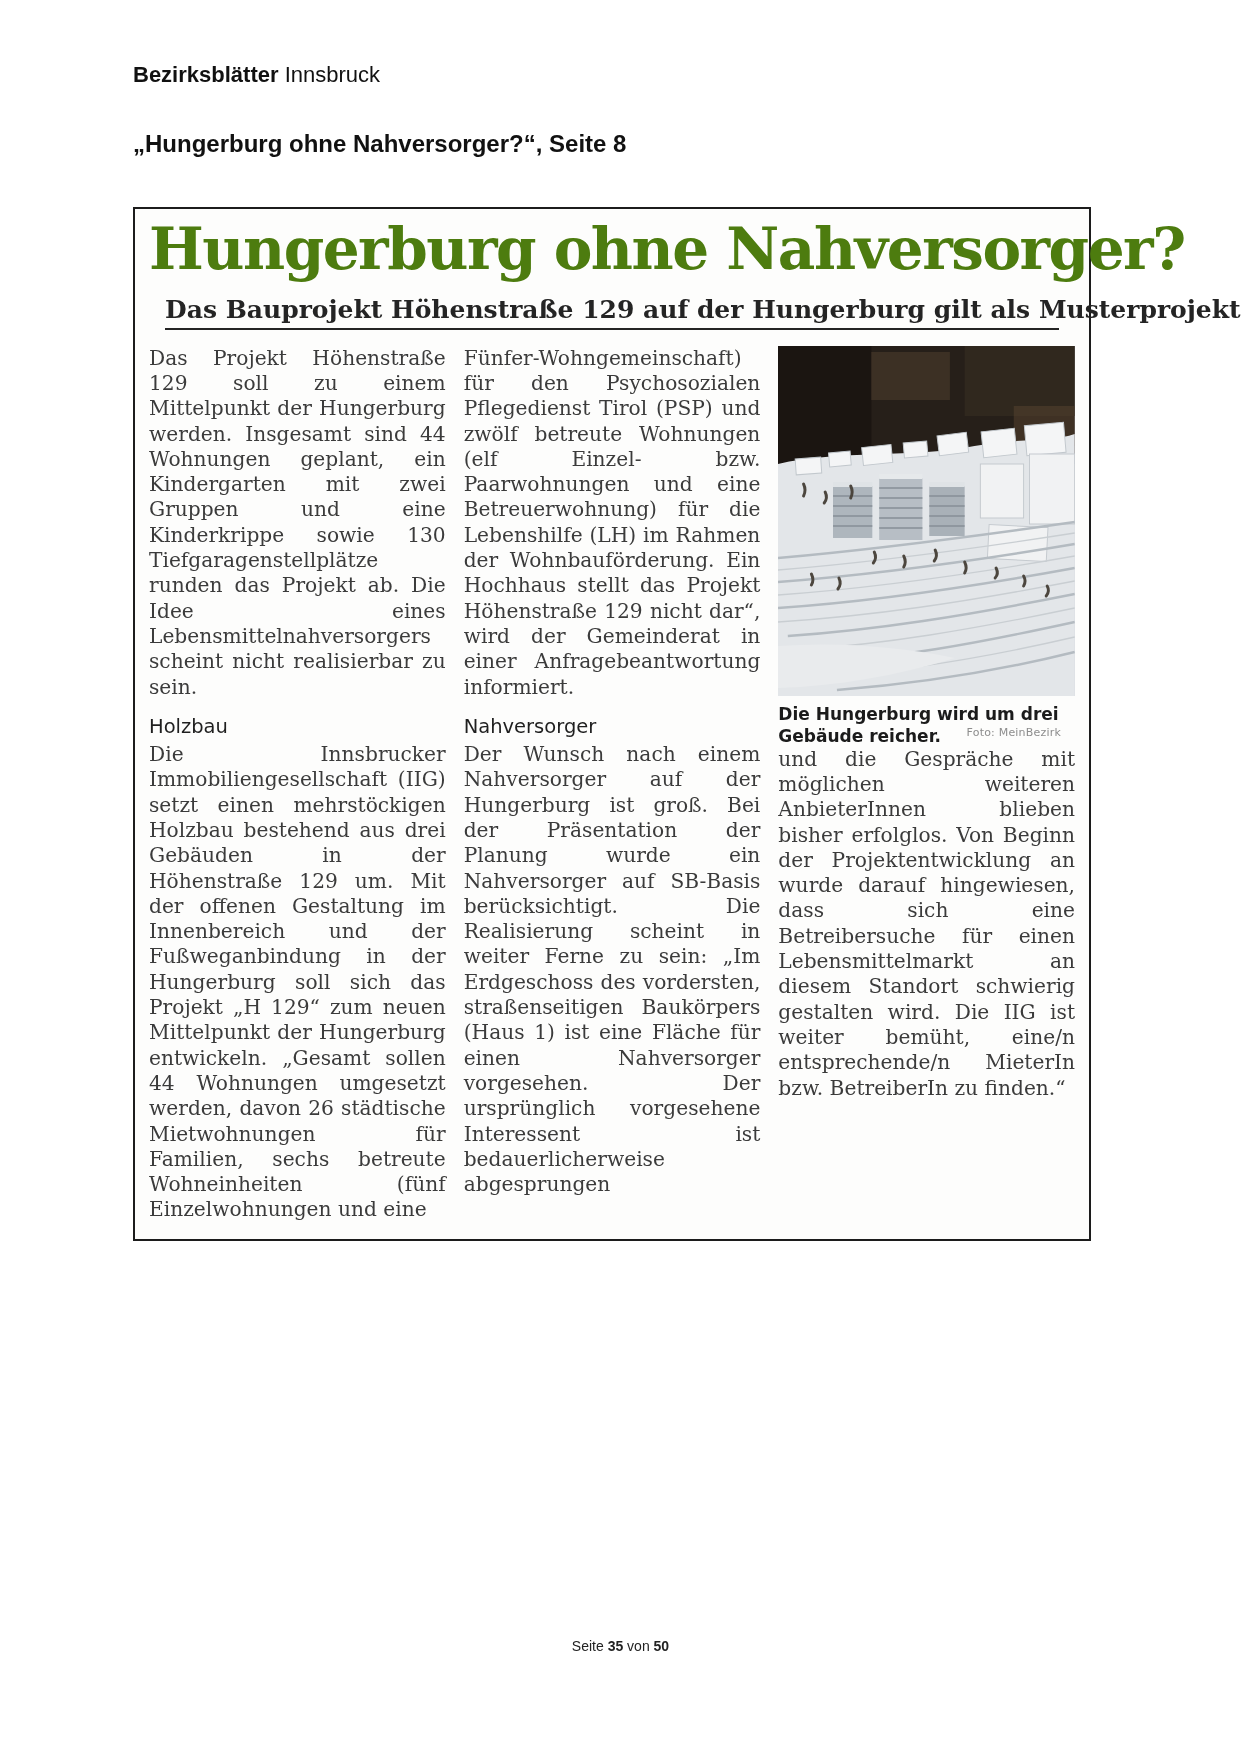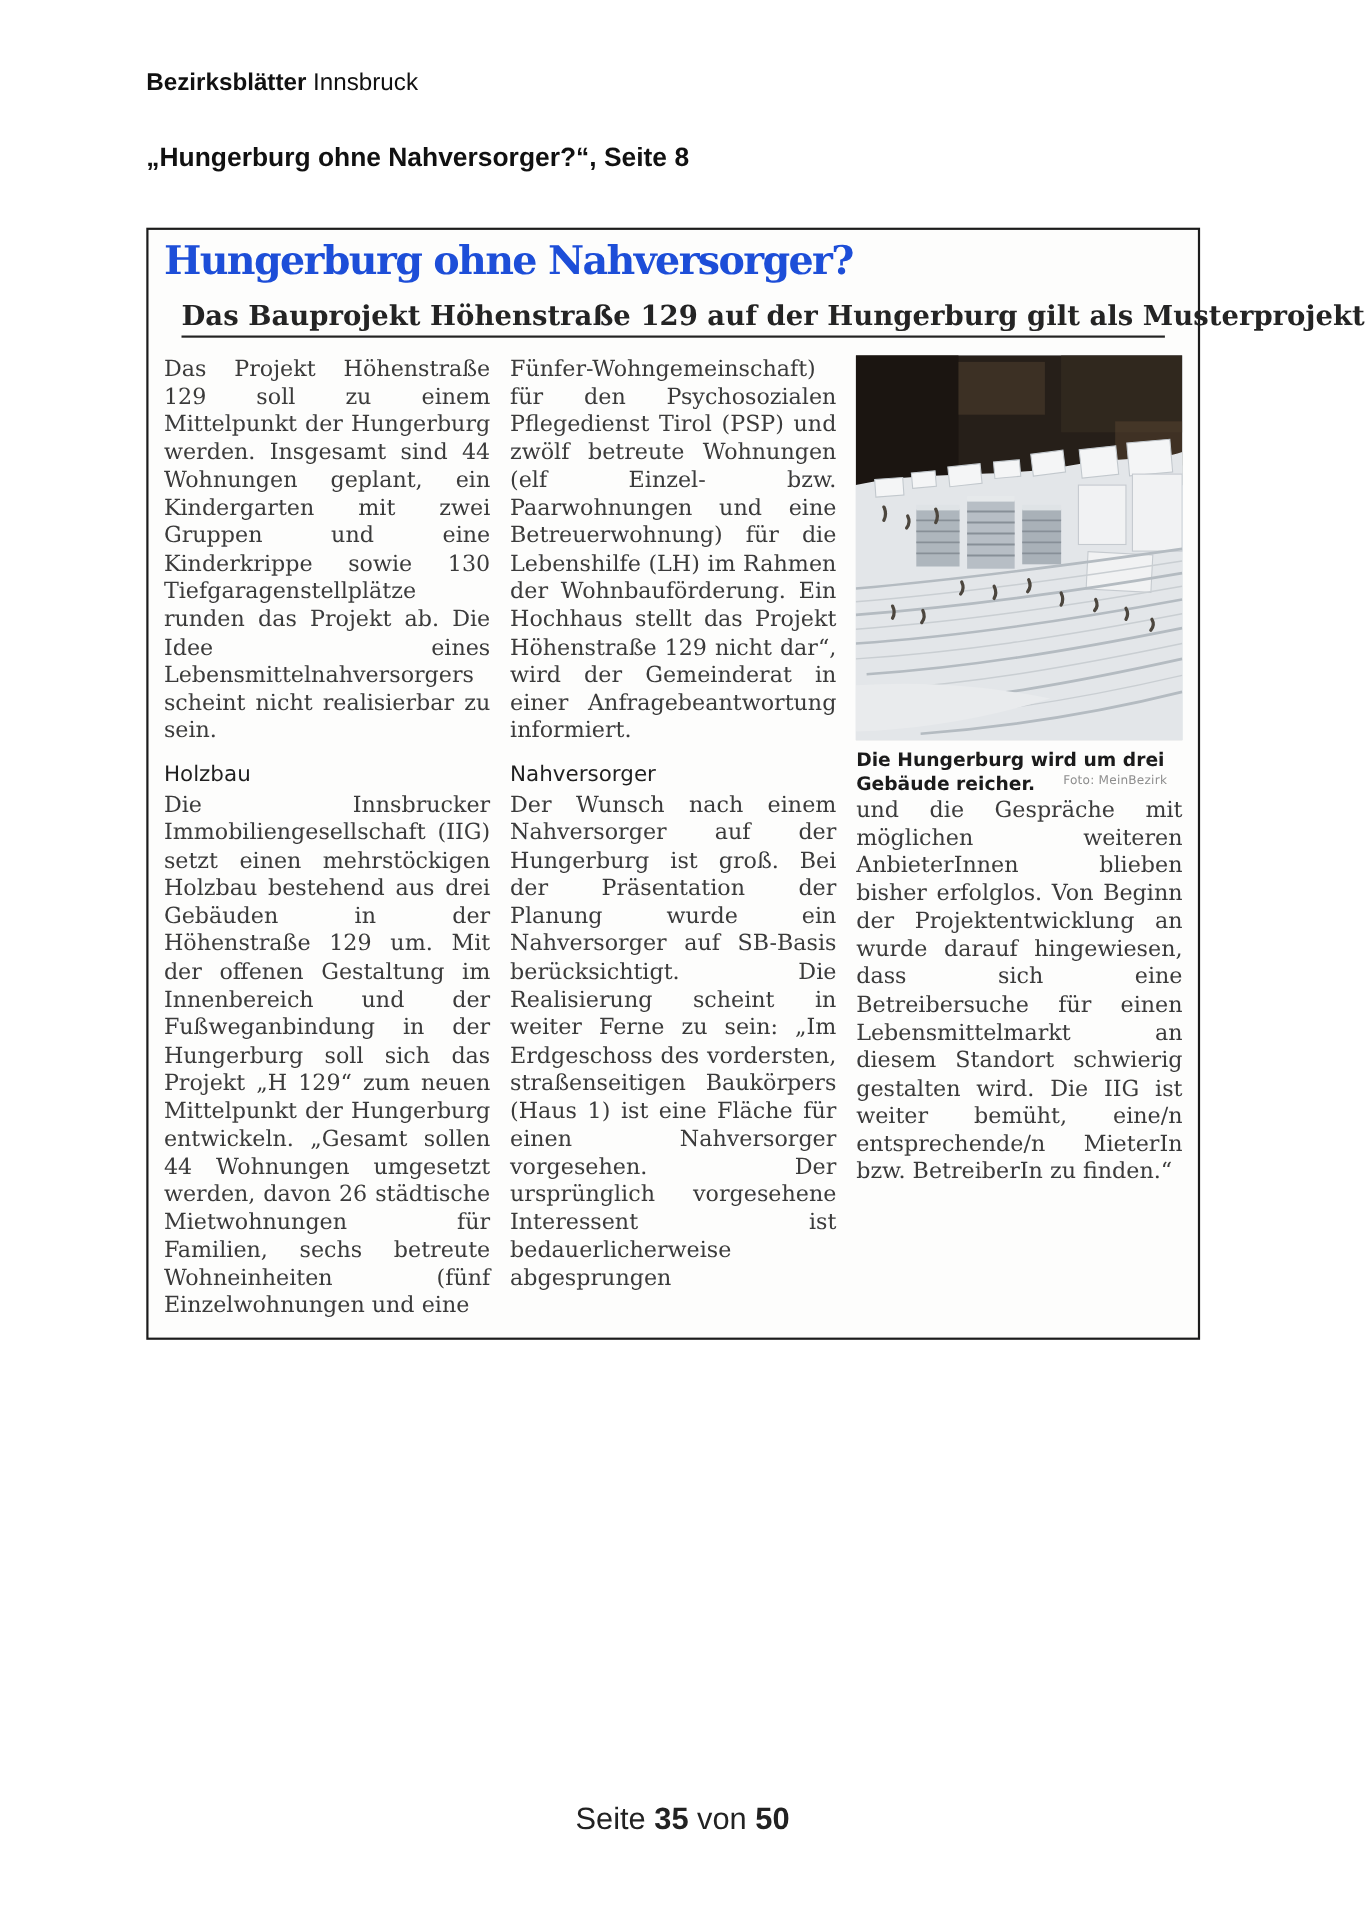--- a/index.html
+++ b/index.html
@@ -16,39 +16,39 @@
     position:absolute;left:133px;top:62px;
     font-size:22px;color:#111;
   }
   .hdr .brand{font-weight:bold;}
   .doc-title{
     position:absolute;left:133px;top:130px;
     font-size:24px;font-weight:bold;color:#111;
   }
   .footer{
     position:absolute;left:0;top:1638px;width:100%;
-    text-align:center;font-size:28px;color:#222;
+    text-align:center;font-size:14px;color:#222;
   }
   .footer .b{font-weight:bold;}
   
   .article-box{
     position:absolute;left:133px;top:207px;
     width:958px;min-height:834px;
     border:2px solid #1c1c1c;
     box-sizing:border-box;
     padding:8px 14px 16px 14px;
     background:#fdfdfc;
   }
   .headline{
     margin:2px 0 4px 0;
     font-family:"DejaVu Serif","Liberation Serif",serif;
     font-weight:bold;
-    font-size:36px;line-height:1.05;
+    font-size:58px;line-height:1.05;
     letter-spacing:-1.5px;
-    color:#1d4ed8;
+    color:#4d7c0f;
     white-space:nowrap;
   }
   .subhead{
     margin:16px;
     font-family:"DejaVu Serif","Liberation Serif",serif;
     font-weight:bold;
     font-size:25px;line-height:1.15;
     color:#242424;
     padding-bottom:3px;
     border-bottom:2px solid #242424;

